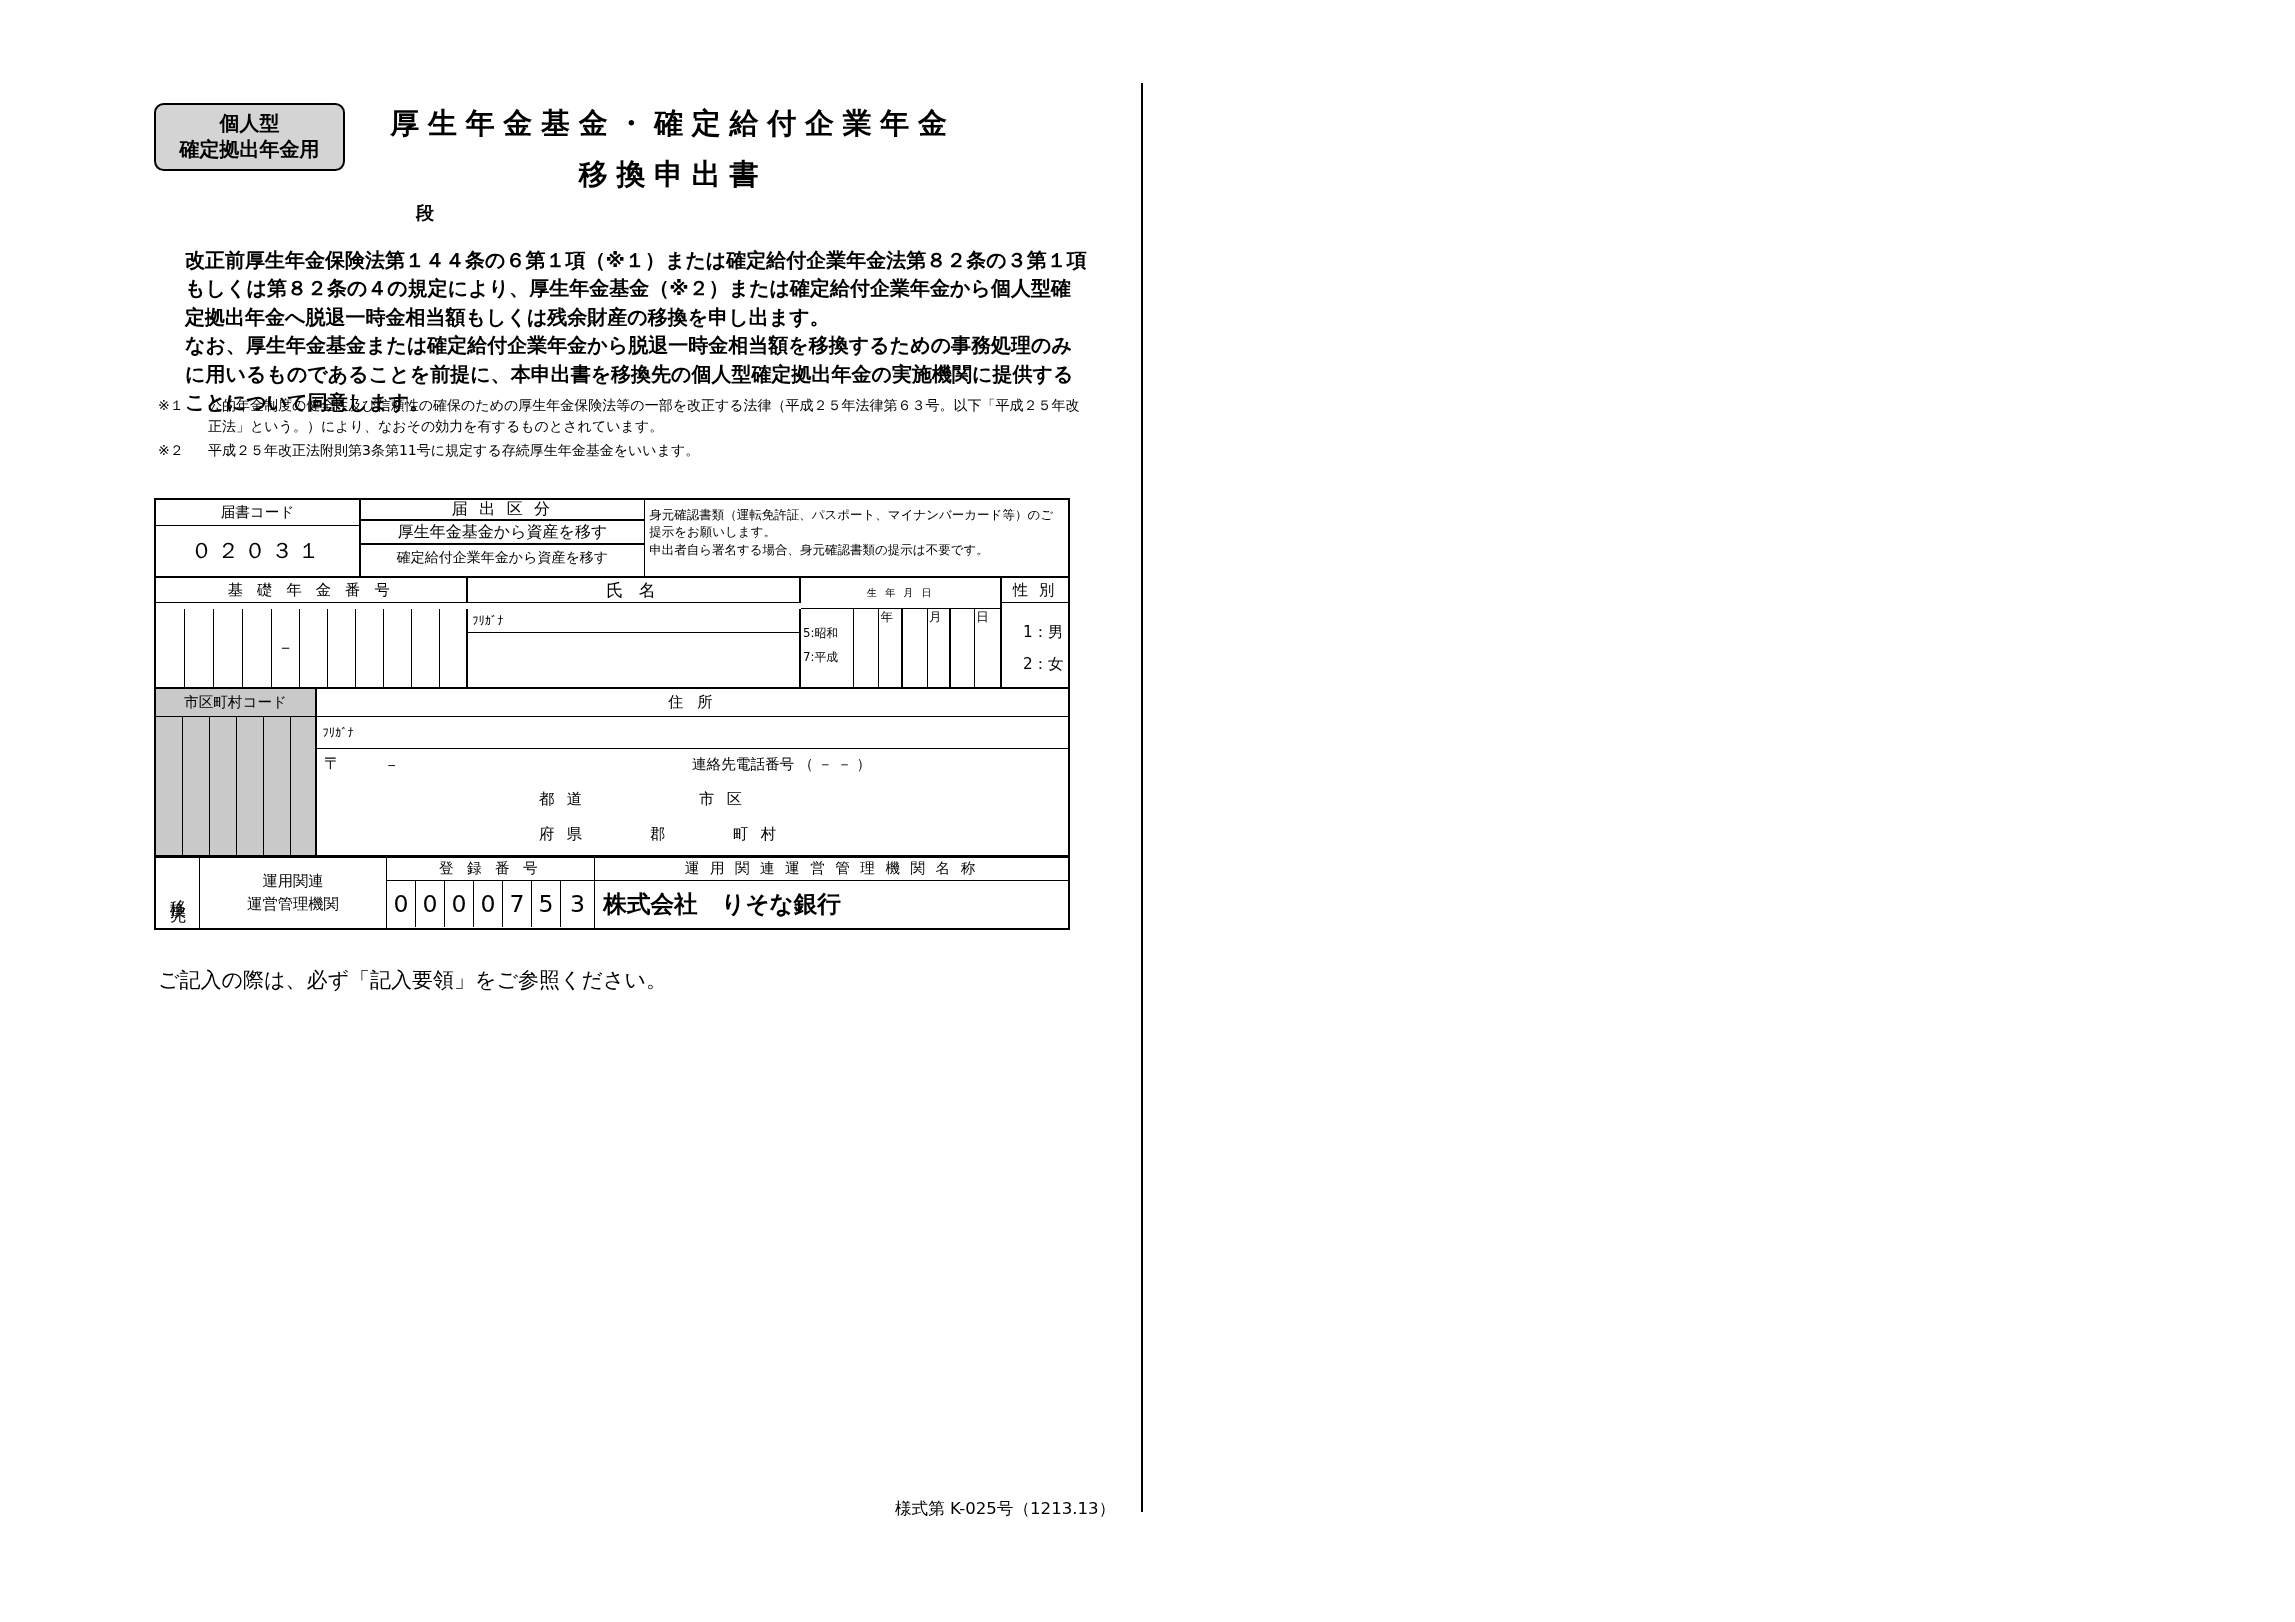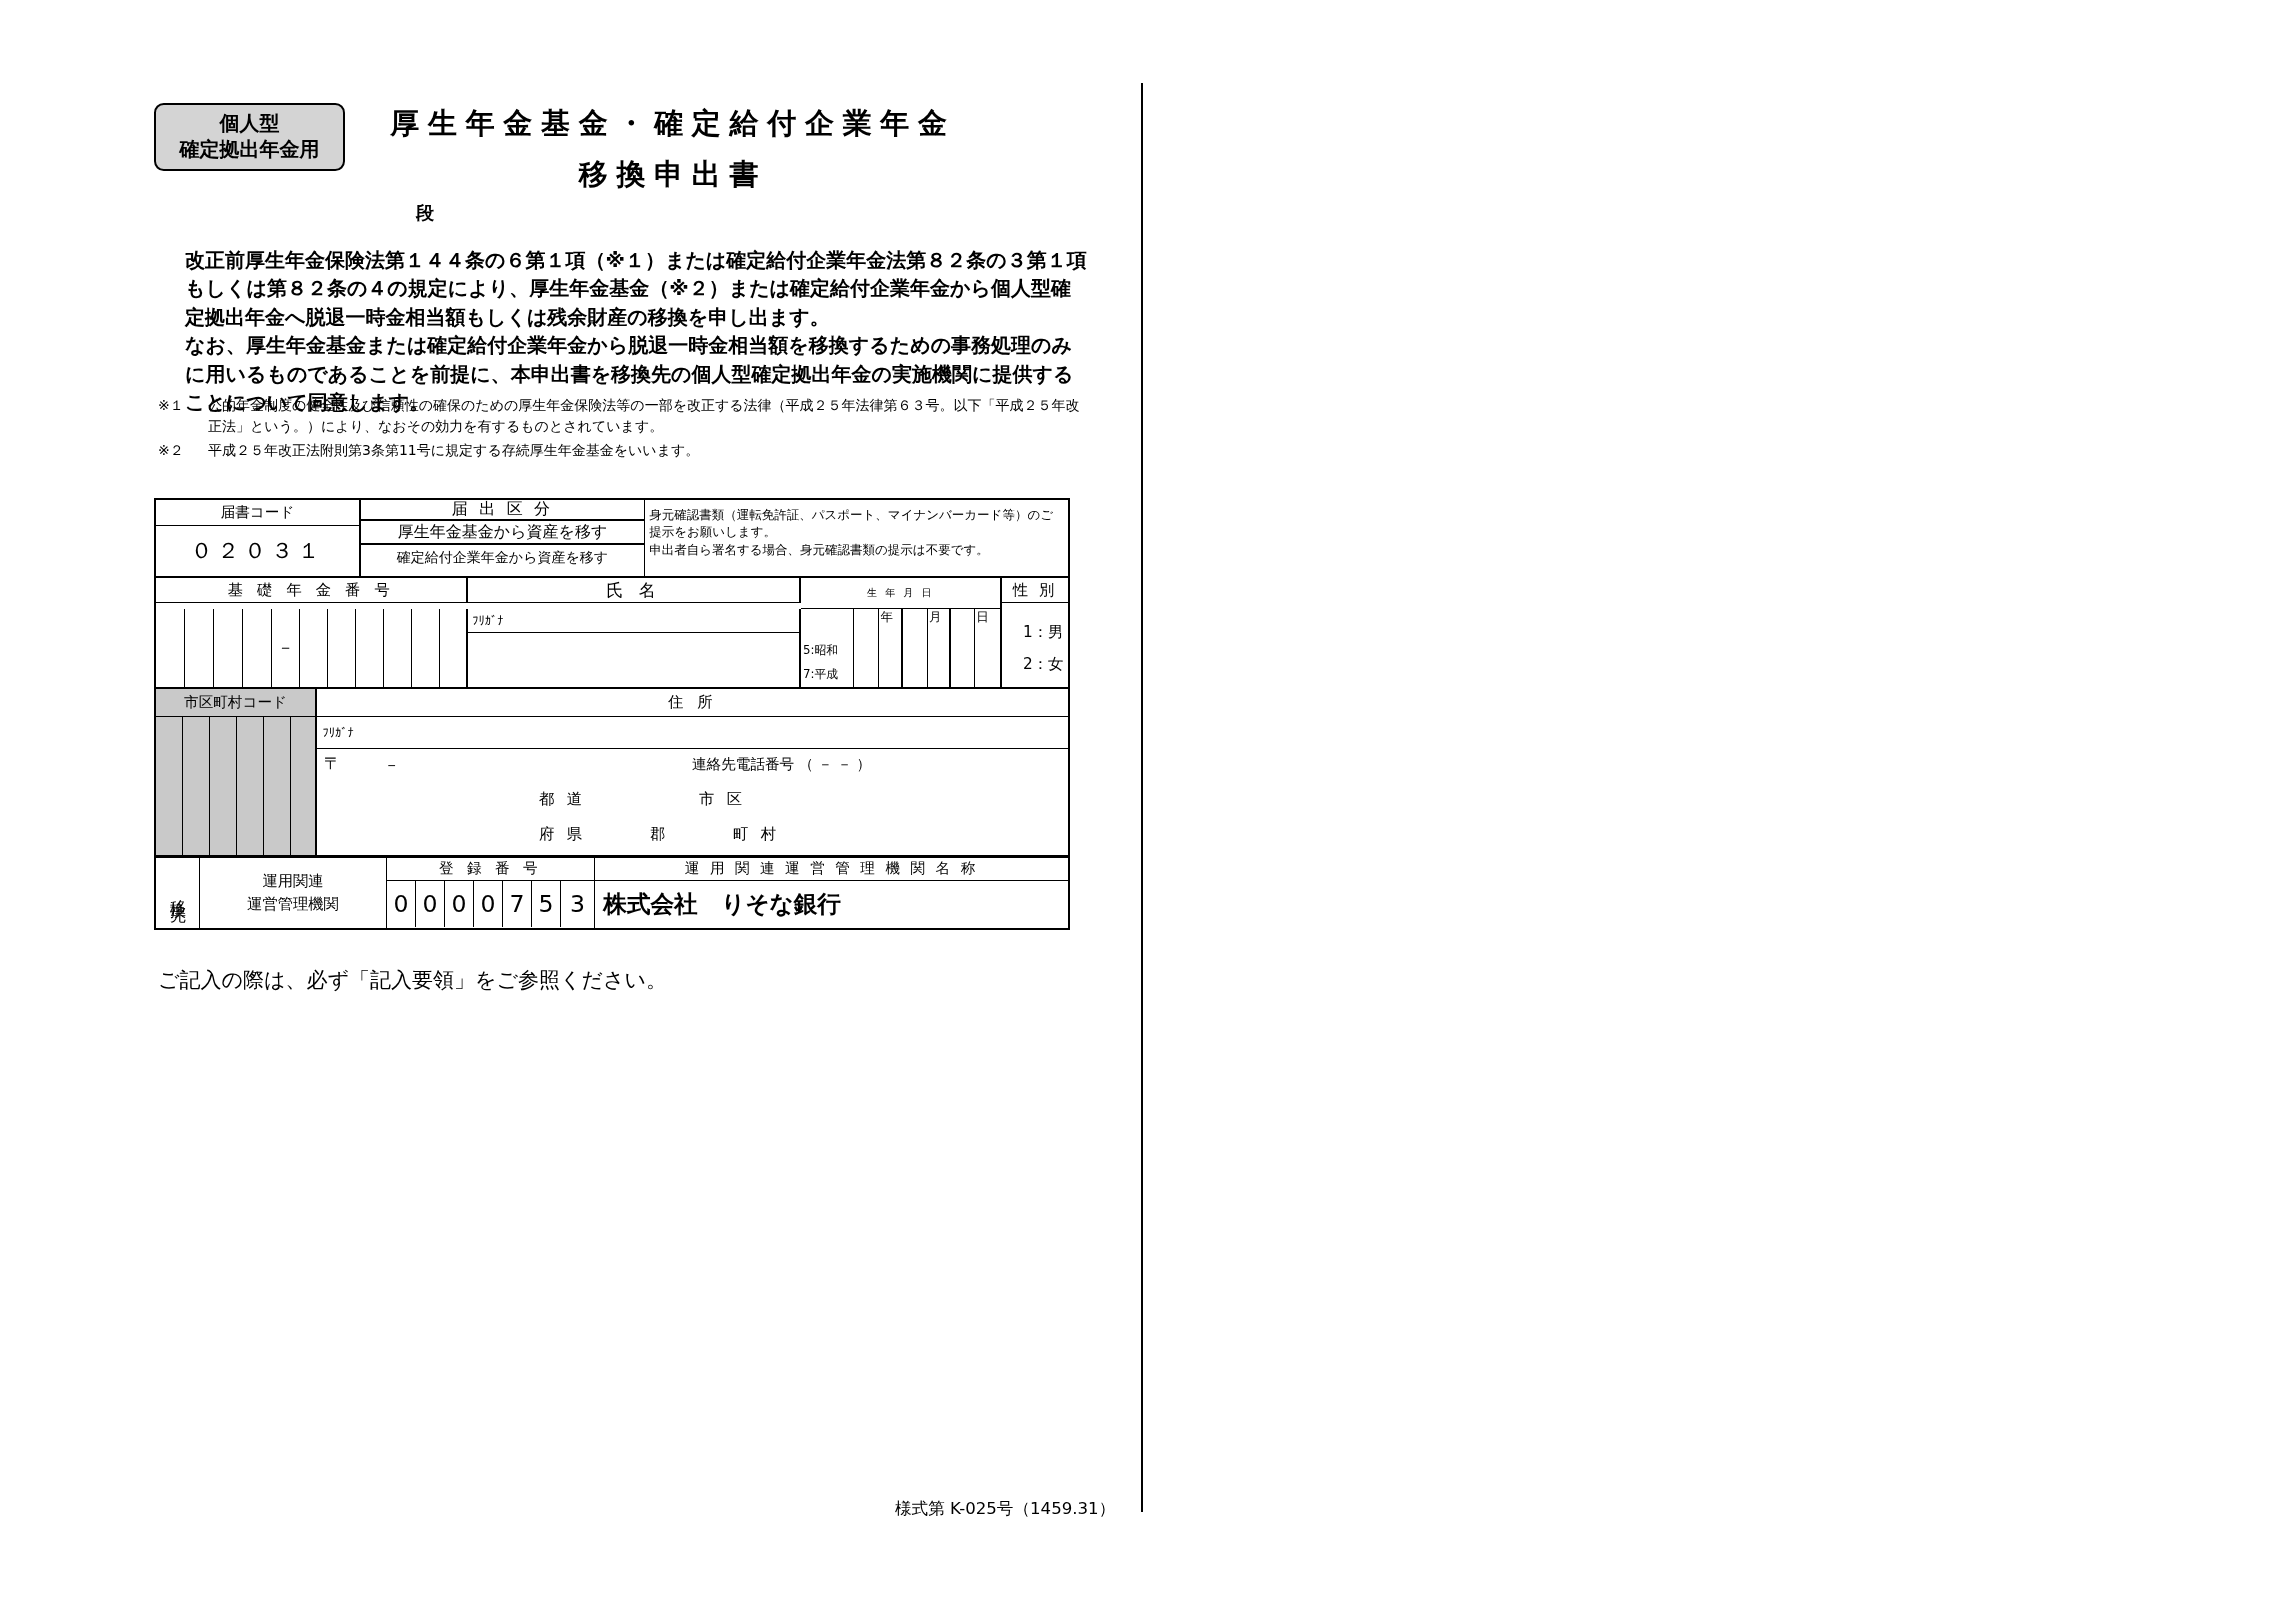--- a/index.html
+++ b/index.html
@@ -147,21 +147,21 @@
           <div class="dcell" style="width:28px"></div>
           <div style="flex:1"></div>
         </div>
 
         <div style="width:333px;border-right:2.1px solid #000;border-bottom:2.8px solid #000;height:80px;">
           <div class="lft" style="height:23.6px;border-bottom:1.4px solid #000;font-size:12.5px;padding-left:4.2px;">ﾌﾘｶﾞﾅ</div>
           <div style="height:57px"></div>
         </div>
 
         <div style="width:201px;display:flex;border-right:2.1px solid #000;border-bottom:2.8px solid #000;height:80px;">
-          <div style="width:53px;border-right:1.4px solid #000;display:flex;flex-direction:column;justify-content:flex-end;font-size:11.8px;padding:0 0 4.2px 2.1px;">
+          <div style="width:53px;border-right:1.4px solid #000;display:flex;flex-direction:column;justify-content:center;font-size:11.8px;padding:0 0 4.2px 2.1px;">
             <div>5:昭和</div>
             <div style="margin-top:8.3px">7:平成</div>
           </div>
           <div style="width:25px;border-right:1.4px solid #000"></div>
           <div style="width:23.6px;border-right:2.1px solid #000;font-size:12.5px;padding-left:1.4px">年</div>
           <div style="width:25px;border-right:1.4px solid #000"></div>
           <div style="width:23.6px;border-right:2.1px solid #000;font-size:12.5px;padding-left:1.4px">月</div>
           <div style="width:23.6px;border-right:1.4px solid #000"></div>
           <div style="flex:1;font-size:12.5px;padding-left:1.4px">日</div>
         </div>
@@ -223,21 +223,21 @@
       </div>
       <div style="flex:1">
         <div class="ctr" style="height:23.6px;border-bottom:1.4px solid #000;font-size:14.6px;letter-spacing:.2em">運 用 関 連 運 営 管 理 機 関 名 称</div>
         <div class="lft" style="height:46px;font-size:23.6px;font-weight:700;padding-left:8.3px">株式会社　りそな銀行</div>
       </div>
     </div>
 
     <div id="guide-note">ご記入の際は、必ず「記入要領」をご参照ください。</div>
 
 
-    <div id="formcode">様式第 K-025号（1459.31）</div>
+    <div id="formcode">様式第 K-025号（1213.13）</div>
   </div>
 
   <div class="col-right">
 
     
 
     
 
     
 

